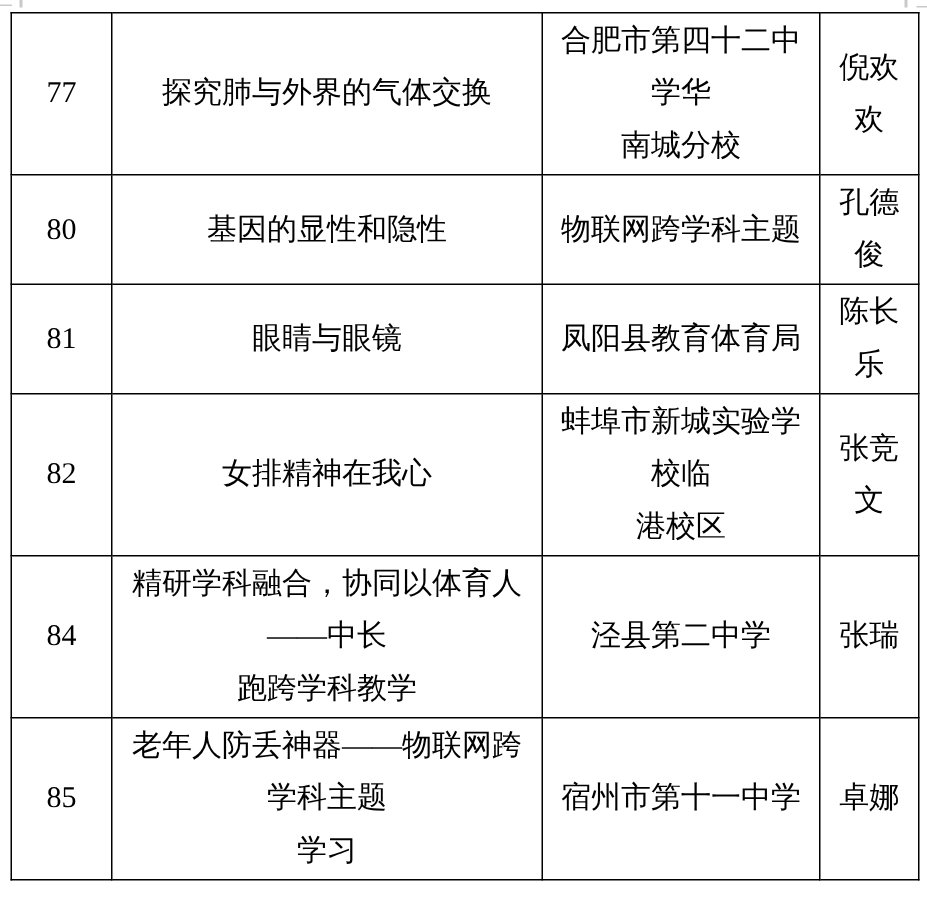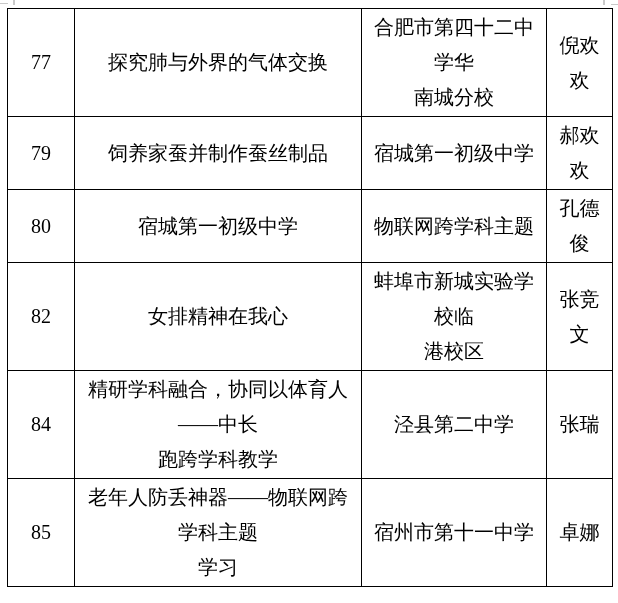--- a/index.html
+++ b/index.html
@@ -63,30 +63,30 @@
   </colgroup>
   <tbody>
       <tr class="tall">
     <td class="col-num">77</td>
     <td class="col-title">探究肺与外界的气体交换</td>
     <td class="col-school">合肥市第四十二中学华
 南城分校</td>
     <td class="col-name">倪欢欢</td>
   </tr>
       <tr class="single">
-    <td class="col-num">79</td>
-    <td class="col-title">饲养家蚕并制作蚕丝制品</td>
-    <td class="col-school">宿城第一初级中学</td>
-    <td class="col-name">郝欢欢</td>
+    <td class="col-num">80</td>
+    <td class="col-title">基因的显性和隐性</td>
+    <td class="col-school">物联网跨学科主题</td>
+    <td class="col-name">孔德俊</td>
   </tr>
       <tr class="single">
-    <td class="col-num">80</td>
-    <td class="col-title">宿城第一初级中学</td>
-    <td class="col-school">物联网跨学科主题</td>
-    <td class="col-name">孔德俊</td>
+    <td class="col-num">81</td>
+    <td class="col-title">眼睛与眼镜</td>
+    <td class="col-school">凤阳县教育体育局</td>
+    <td class="col-name">陈长乐</td>
   </tr>
       <tr class="tall">
     <td class="col-num">82</td>
     <td class="col-title">女排精神在我心</td>
     <td class="col-school">蚌埠市新城实验学校临
 港校区</td>
     <td class="col-name">张竞文</td>
   </tr>
       <tr class="tall">
     <td class="col-num">84</td>

